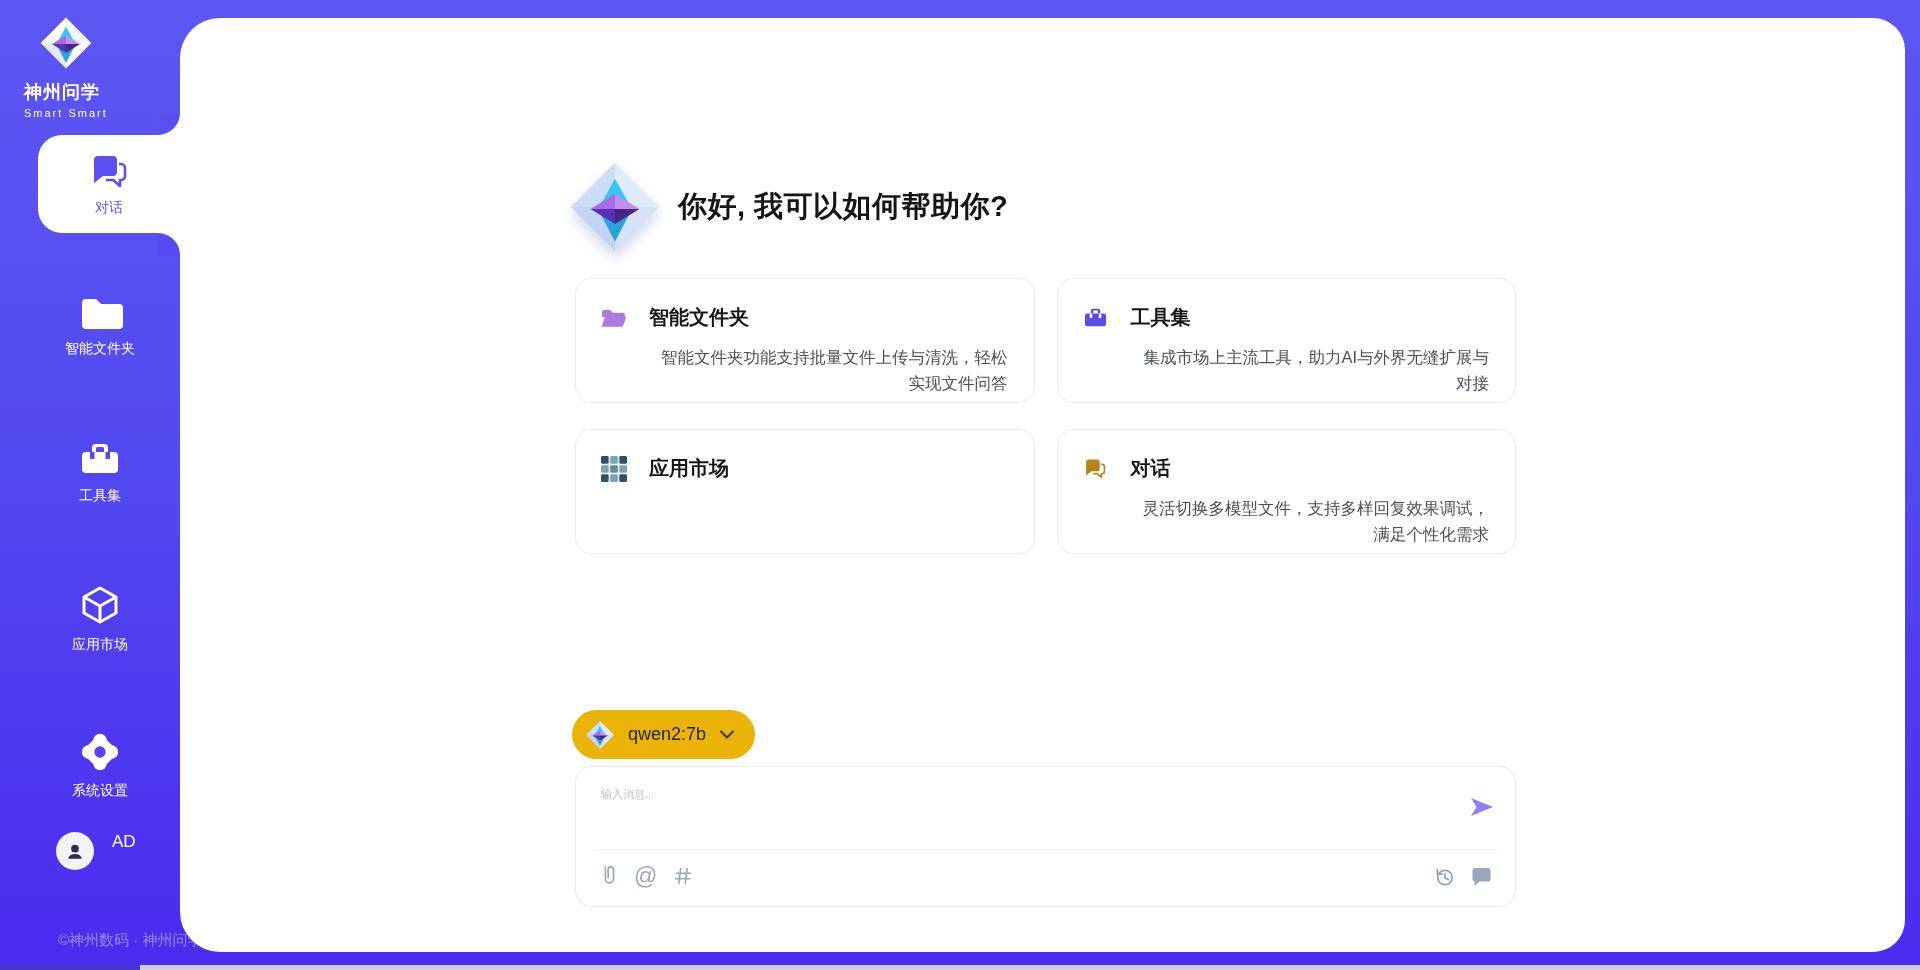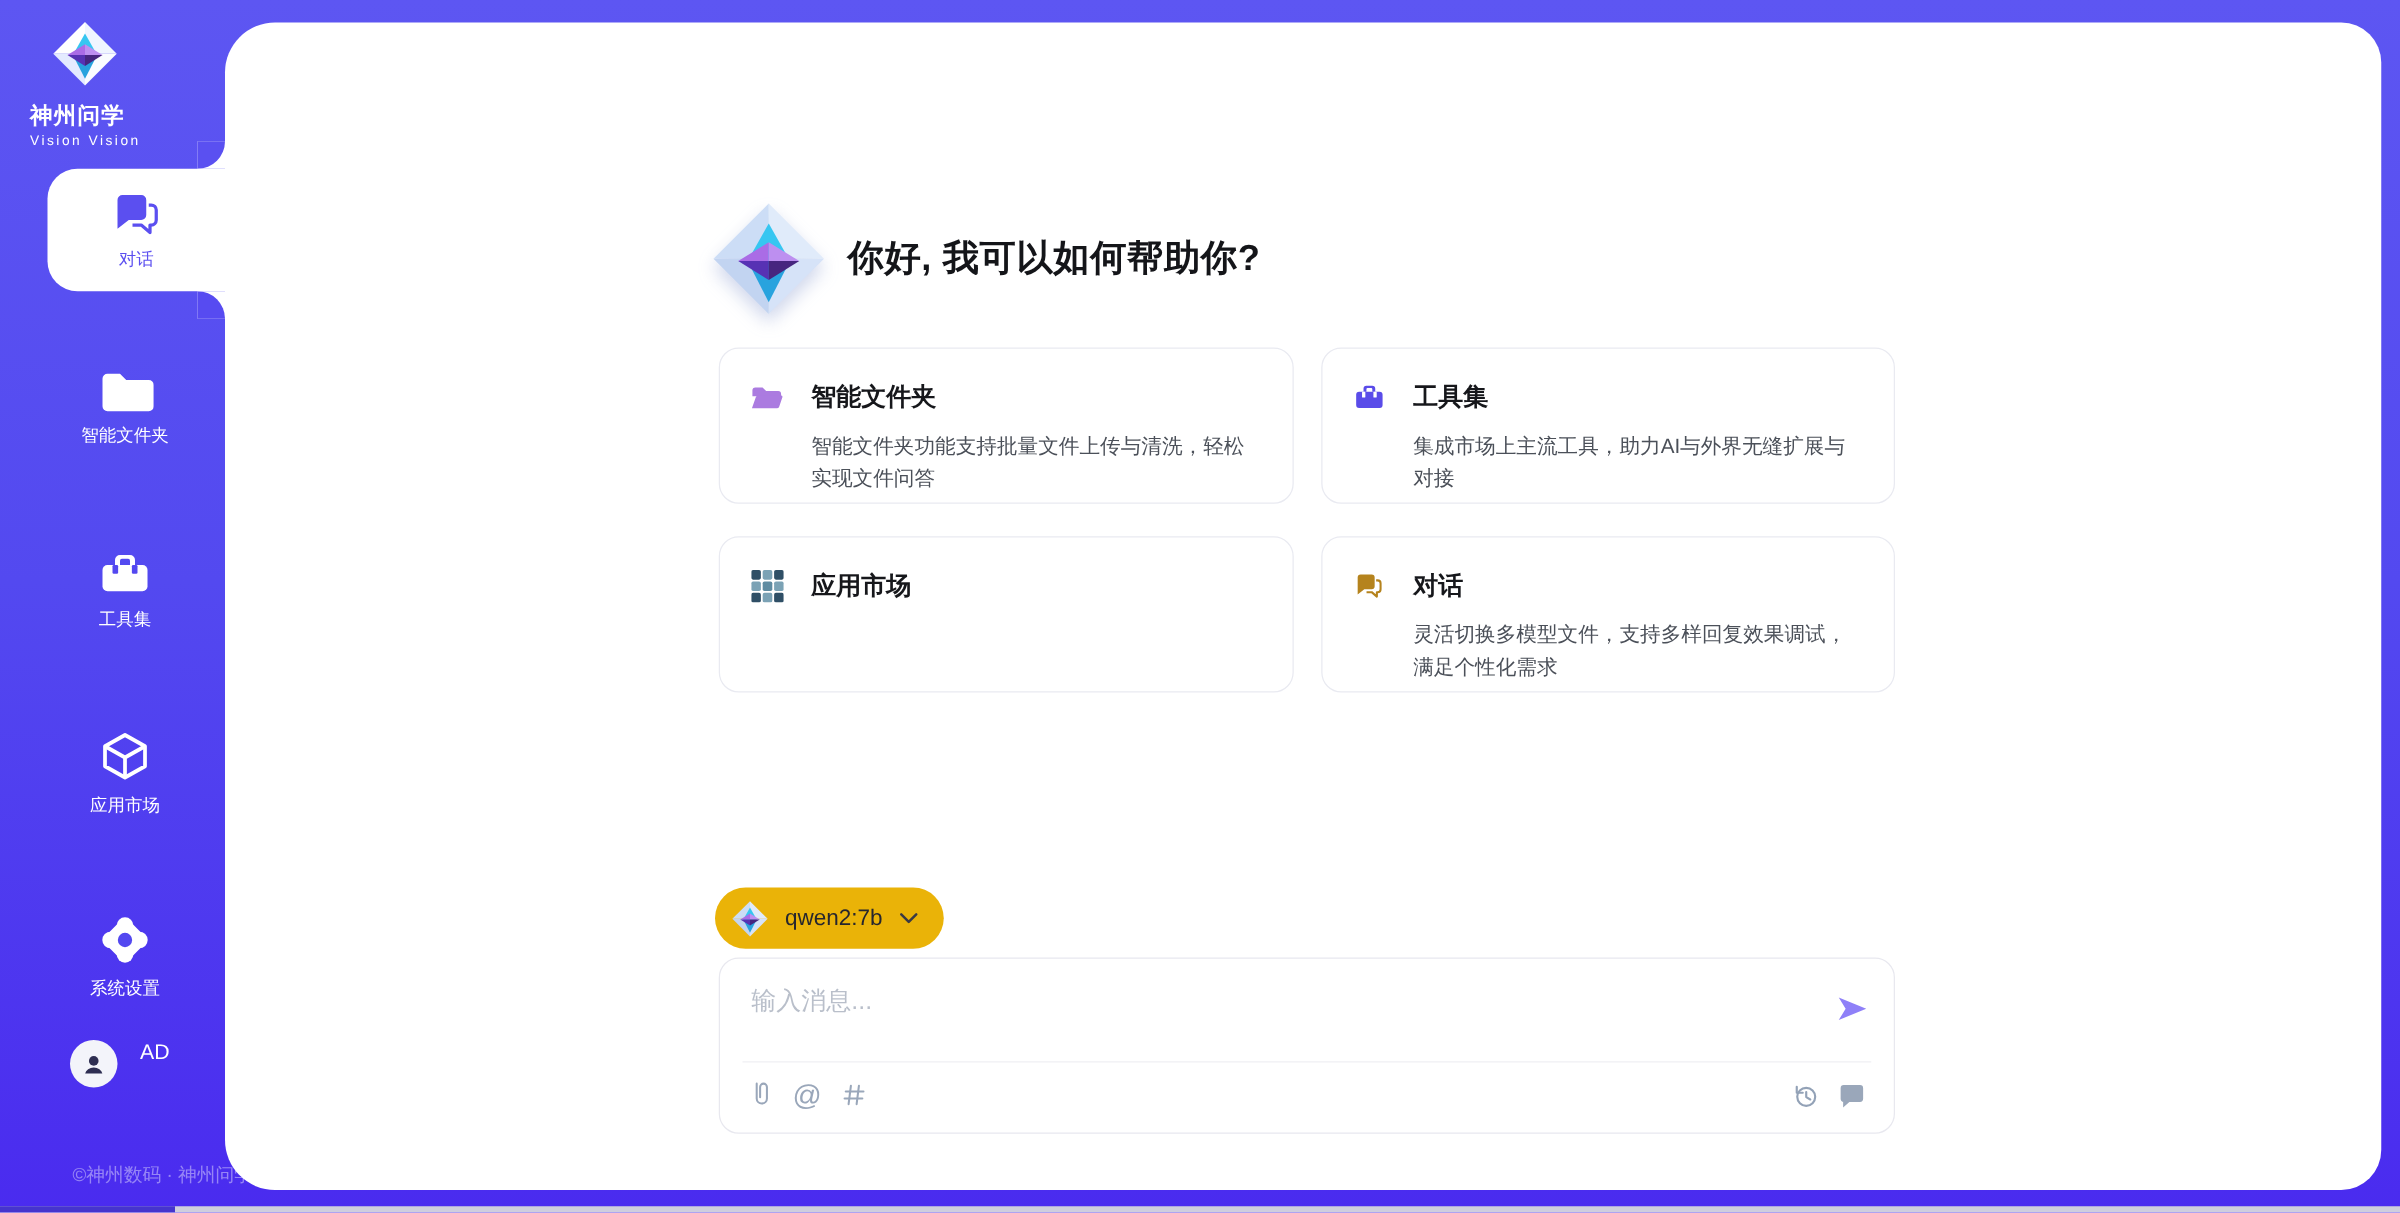--- a/index.html
+++ b/index.html
@@ -65,39 +65,39 @@
     display:grid; grid-template-columns:1fr 1fr; column-gap:22px; row-gap:26px;
     grid-auto-rows:125px;
   }
   .card{
     background:#fff; border:1px solid #e9eaf1; border-radius:16px;
     padding:25px 26px 0 24px; cursor:pointer;
   }
   .card-head{ display:flex; align-items:center; gap:22px; }
   .card-icon{ width:27px; height:27px; flex:none; display:flex; align-items:center; justify-content:center; }
   .card-title{ font-size:20px; font-weight:700; color:#16171b; }
-  .card-desc{ margin:13px 0 0 49px; font-size:16.5px; color:#4b5059; line-height:26px; }
+  .card-desc{ margin:13px 0 0 49px; font-size:16.5px; color:#4b5059; line-height:26px;text-align:right; }
 
   
   .model-pill{
     position:absolute; left:572px; top:710px; height:49px;
     display:flex; align-items:center; gap:13px; padding:0 20px 0 13px;
     background:#eab308; border-radius:25px; cursor:pointer;
   }
   .model-pill .diamond{ width:30px; height:30px; }
   .model-name{ font-size:18px; color:#26262e; }
 
   
   .composer{
     position:absolute; left:575px; top:766px; width:941px; height:141px;
     background:#fff; border:1px solid #e8e8ef; border-radius:16px;
   }
   .composer textarea{
     position:absolute; left:25px; top:20px; width:860px; height:52px;
-    border:none; outline:none; resize:none; font-size:20px;
+    border:none; outline:none; resize:none; font-size:11px;
     font-family:Liberation Sans, sans-serif; color:#33343a; background:transparent;
   }
   .composer textarea::placeholder{ color:#b9bfca; }
   .send-btn{ position:absolute; right:19px; top:26px; width:28px; height:28px; cursor:pointer; }
   .composer-divider{ position:absolute; left:18px; right:18px; top:82px; border-top:1px solid #efeff4; }
   .tools-left{ position:absolute; left:23px; top:96px; display:flex; align-items:center; gap:15px; }
   .tools-right{ position:absolute; right:22px; top:98px; display:flex; align-items:center; gap:14px; }
   .tool-btn{ cursor:pointer; display:flex; align-items:center; justify-content:center; }
   .glyph{ font-size:23px; color:#9aa7ba; line-height:1; }
 </style>
@@ -114,21 +114,21 @@
     <polygon points="97,50 50,97 50,50" fill="#fafcff"></polygon>
     <polygon points="50,20 68,52 32,52" fill="#36c6f1"></polygon>
     <polygon points="32,52 68,52 50,87" fill="#28a3de"></polygon>
     <polygon points="50,36 24,52 50,52" fill="#aa6ce6"></polygon>
     <polygon points="50,36 76,52 50,52" fill="#bd8ff0"></polygon>
     <polygon points="24,52 50,68 50,52" fill="#5732b4"></polygon>
     <polygon points="76,52 50,68 50,52" fill="#47267f"></polygon>
   </svg>
   <div>
     <div class="brand-title">神州问学</div>
-    <div class="brand-sub">Vision Vision</div>
+    <div class="brand-sub">Smart Smart</div>
   </div>
 </div>
 
 <div class="fillet top"></div>
 <div class="fillet bottom"></div>
 <div class="active-tab">
   <svg width="44" height="40" viewBox="0 0 44 40">
     <path d="M7 8 a4 4 0 0 1 4-4 h15 a4 4 0 0 1 4 4 v12 a4 4 0 0 1-4 4 H16 l-9 7 z" fill="#5b4ff0"></path>
     <path d="M32 12 h2 a4 4 0 0 1 4 4 v8 a4 4 0 0 1-4 4 h-1 v6 l-7-6 h-7" fill="none" stroke="#5b4ff0" stroke-width="2.6" stroke-linejoin="round"></path>
   </svg>

